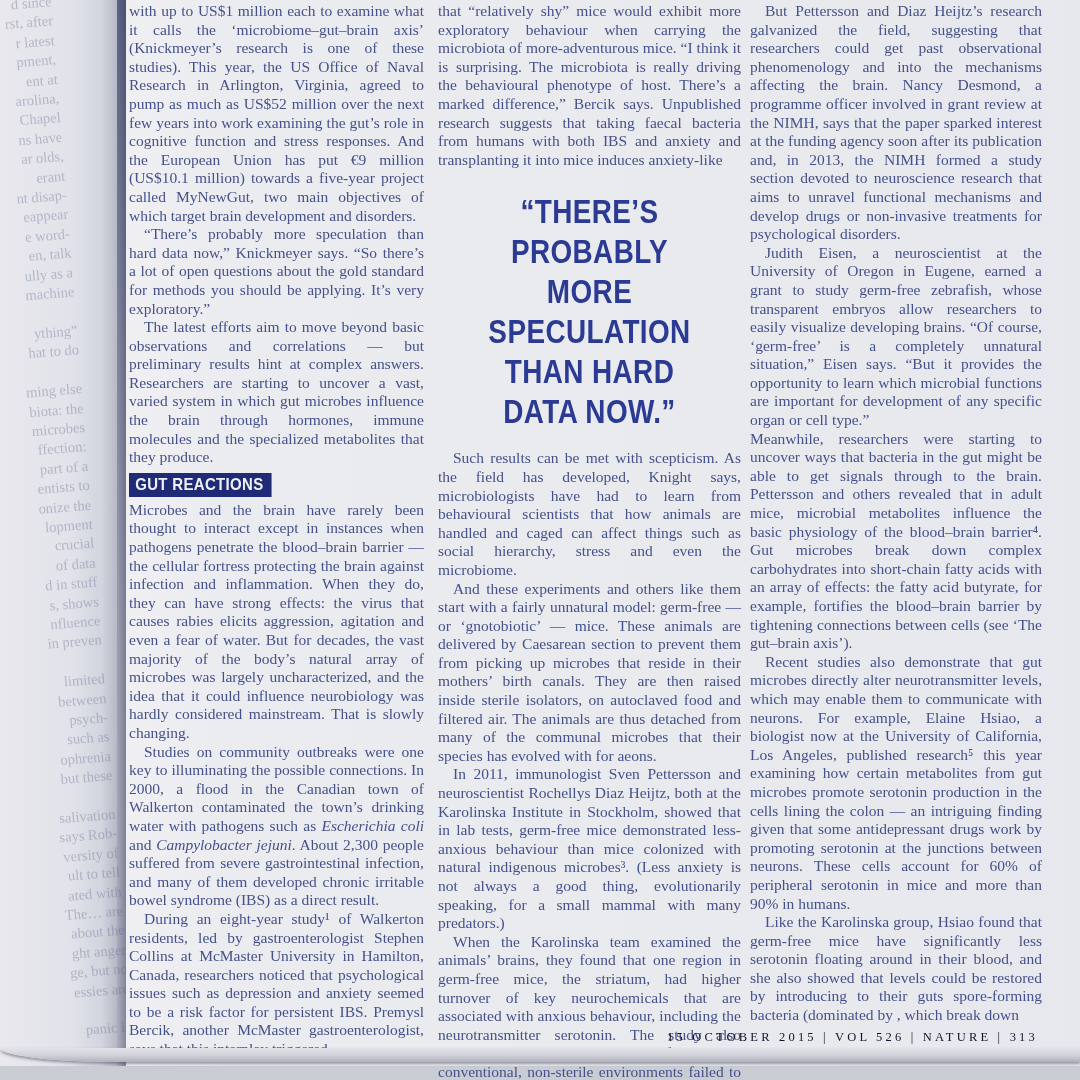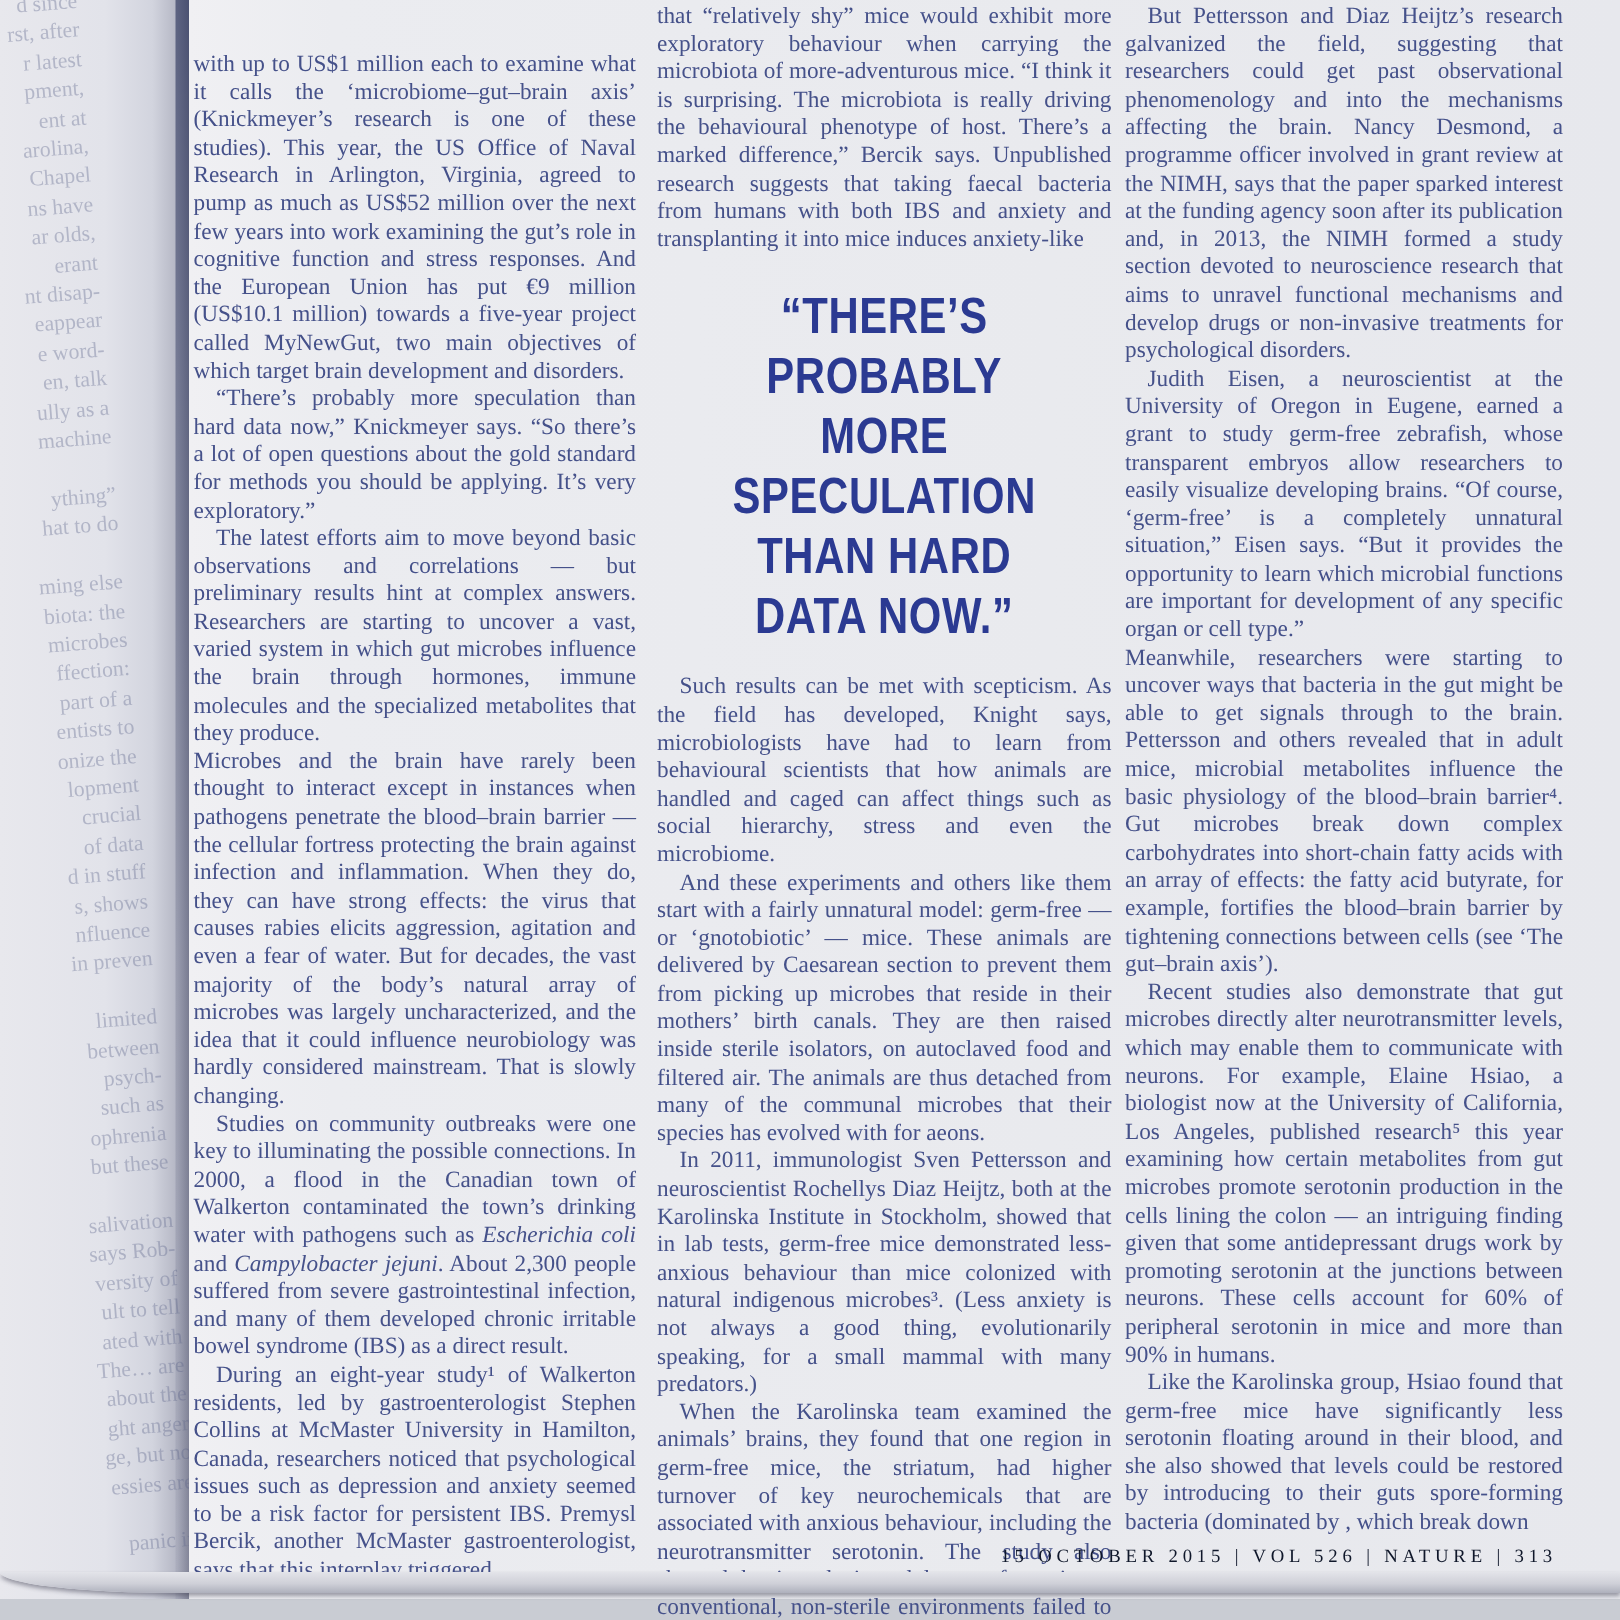--- a/index.html
+++ b/index.html
@@ -37,21 +37,21 @@
   .col{
     position:absolute;top:2px;
     color:#45518a;
     font-size:15.5px;line-height:18.6px;
     text-align:justify;
   }
   .col p{margin:0;}
   .col p.ind{text-indent:15px;}
   em{font-style:italic;}
 
-  .col1{left:3px;width:295px;margin-top:32px;}
+  .col1{left:3px;width:295px;}
   .col2{left:312px;width:303px;}
   .col3{left:624px;width:292px;}
 
   
   .sec-head{
     display:inline-block;
     background:#1f2b77;color:#f0f1f5;
     font-family:"Liberation Sans",sans-serif;font-weight:700;
     font-size:17px;line-height:21px;
     padding:1px 9px 2px 7px;
@@ -180,20 +180,23 @@
       </div>
   </div>
   <div class="spine-shadow"></div>
 
   <div class="page">
 
     <div class="col col1">
       <p>with up to US$1 million each to examine what it calls the ‘microbiome–gut–brain axis’ (Knickmeyer’s research is one of these studies). This year, the US Office of Naval Research in Arlington, Virginia, agreed to pump as much as US$52 million over the next few years into work examining the gut’s role in cognitive function and stress responses. And the European Union has put €9 million (US$10.1 million) towards a five-year project called MyNewGut, two main objectives of which target brain development and disorders.</p>
       <p class="ind">“There’s probably more speculation than hard data now,” Knickmeyer says. “So there’s a lot of open questions about the gold standard for methods you should be applying. It’s very exploratory.”</p>
       <p class="ind">The latest efforts aim to move beyond basic observations and correlations — but preliminary results hint at complex answers. Researchers are starting to uncover a vast, varied system in which gut microbes influence the brain through hormones, immune molecules and the specialized metabolites that they produce.</p>
+      <div>
+        <span class="sec-head">GUT REACTIONS</span>
+      </div>
       <p>Microbes and the brain have rarely been thought to interact except in instances when pathogens penetrate the blood–brain barrier — the cellular fortress protecting the brain against infection and inflammation. When they do, they can have strong effects: the virus that causes rabies elicits aggression, agitation and even a fear of water. But for decades, the vast majority of the body’s natural array of microbes was largely uncharacterized, and the idea that it could influence neurobiology was hardly considered mainstream. That is slowly changing.</p>
       <p class="ind">Studies on community outbreaks were one key to illuminating the possible connections. In 2000, a flood in the Canadian town of Walkerton contaminated the town’s drinking water with pathogens such as <em>Escherichia coli</em> and <em>Campylobacter jejuni</em>. About 2,300 people suffered from severe gastrointestinal infection, and many of them developed chronic irritable bowel syndrome (IBS) as a direct result.</p>
       <p class="ind">During an eight-year study¹ of Walkerton residents, led by gastroenterologist Stephen Collins at McMaster University in Hamilton, Canada, researchers noticed that psychological issues such as depression and anxiety seemed to be a risk factor for persistent IBS. Premysl Bercik, another McMaster gastroenterologist, says that this interplay triggered</p>
     </div>
 
     <div class="col col2">
       <p>that “relatively shy” mice would exhibit more exploratory behaviour when carrying the microbiota of more-adventurous mice. “I think it is surprising. The microbiota is really driving the behavioural phenotype of host. There’s a marked difference,” Bercik says. Unpublished research suggests that taking faecal bacteria from humans with both IBS and anxiety and transplanting it into mice induces anxiety-like</p>
       <div class="pull-quote">“THERE’S PROBABLY
 MORE SPECULATION
 THAN HARD DATA NOW.”</div>

